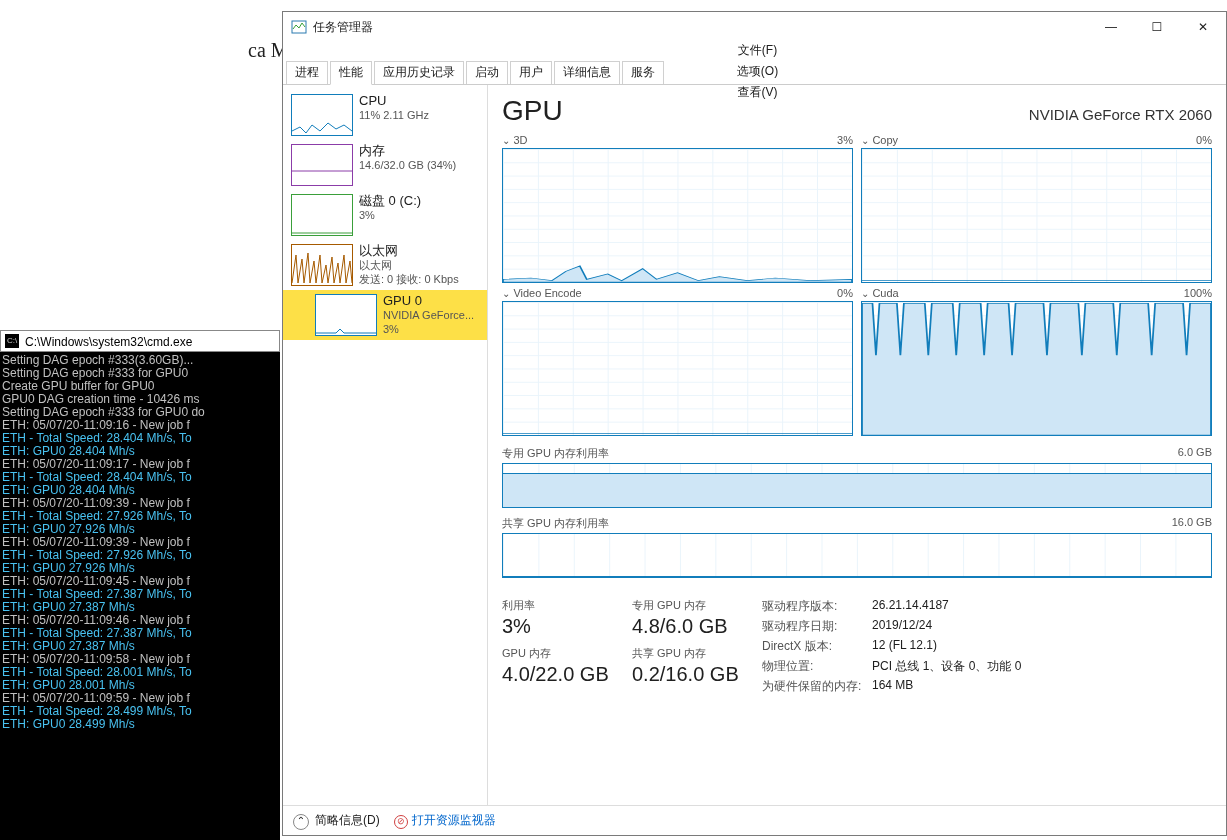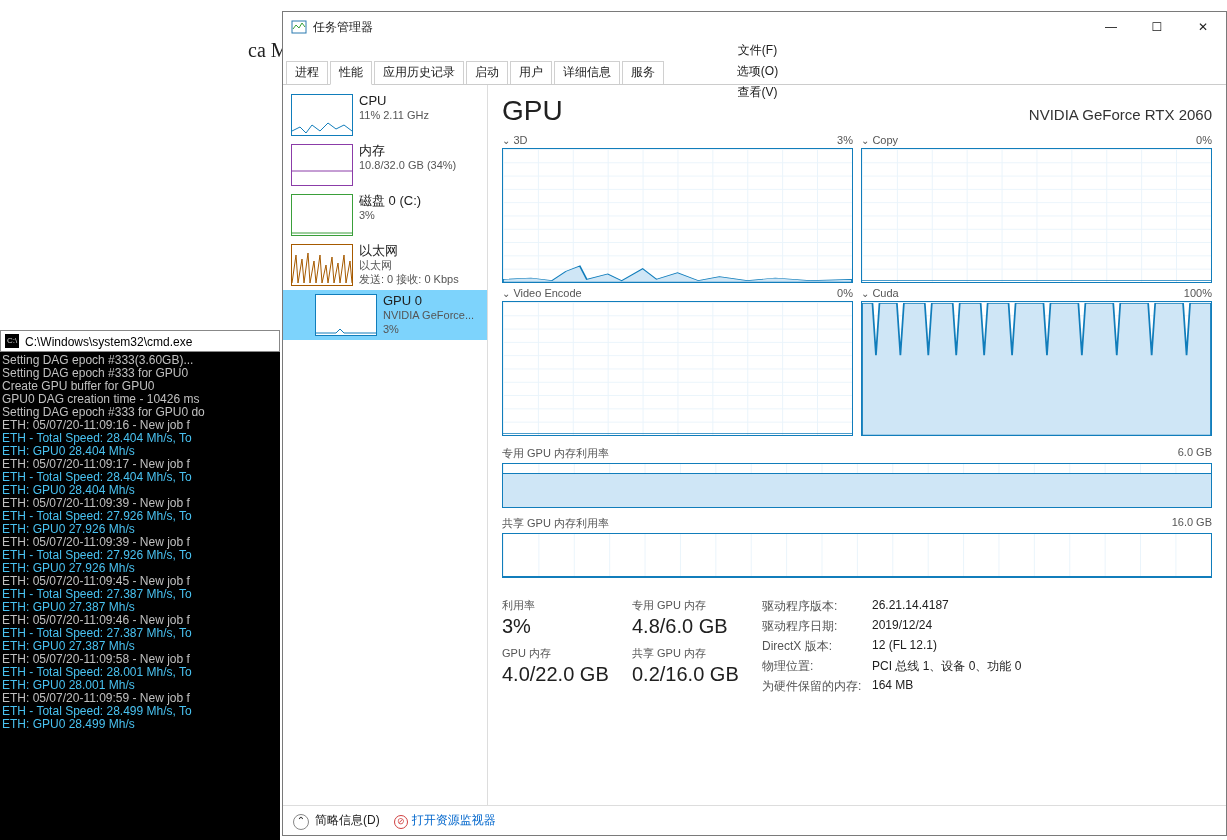--- a/index.html
+++ b/index.html
@@ -21,21 +21,21 @@
 .tm-titlebar .wc div { width:46px; height:30px; display:flex; align-items:center; justify-content:center; font-size:12px; }
 .tm-menubar { height:20px; padding-left:6px; display:flex; gap:4px; font-size:12px; align-items:center;flex-direction:column; }
 .tm-menubar span { padding:0 4px; }
 .tm-tabs { height:23px; border-bottom:1px solid #ccc; display:flex; font-size:12px; padding-left:3px; gap:2px; align-items:flex-end; }
 .tm-tabs .tab { padding:2px 8px 3px; border:1px solid #d0d0d0; border-bottom:none; background:#fff; }
 .tm-tabs .tab.active { background:#fff; border-bottom:1px solid #fff; position:relative; top:1px; }
 
 .tm-body { flex:1; display:flex; overflow:hidden; }
 .sidebar { width:205px; border-right:1px solid #ddd; padding:5px 0; }
 .sb-item { display:flex; padding:4px 8px; gap:6px; cursor:pointer; }
-.sb-item.active { background:#7dd3fc;padding-left:32px; }
+.sb-item.active { background:#fde047;padding-left:32px; }
 .sb-thumb { width:62px; height:42px; border:1px solid #117dbb; background:#fff; position:relative; overflow:hidden; }
 .sb-thumb.mem { border-color:#8b3ca8; }
 .sb-thumb.disk { border-color:#3a9f3a; }
 .sb-thumb.net { border-color:#a65a00; }
 .sb-thumb.gpu { border-color:#117dbb; }
 .sb-thumb svg { position:absolute; bottom:0; left:0; width:100%; height:100%; }
 .sb-text { font-size:12px; line-height:14px; }
 .sb-text .title { font-size:13px; }
 .sb-text .sub { color:#555; font-size:11px; }
 
@@ -133,21 +133,21 @@
           </div>
         </div>
         <div class="sb-item">
           <div class="sb-thumb mem">
             <svg viewBox="0 0 60 40">
               <line x1="0" y1="26" x2="60" y2="26" stroke="#8b3ca8"></line>
             </svg>
           </div>
    <div class="sb-text">
             <div class="title">内存</div>
-            <div class="sub">10.8/32.0 GB (34%)</div>
+            <div class="sub">14.6/32.0 GB (34%)</div>
           </div>
         </div>
         <div class="sb-item">
           <div class="sb-thumb disk">
             <svg viewBox="0 0 60 40">
               <polyline points="0,38 60,38" fill="none" stroke="#3a9f3a"></polyline>
             </svg>
           </div>
    <div class="sb-text">
             <div class="title">磁盘 0 (C:)</div>

